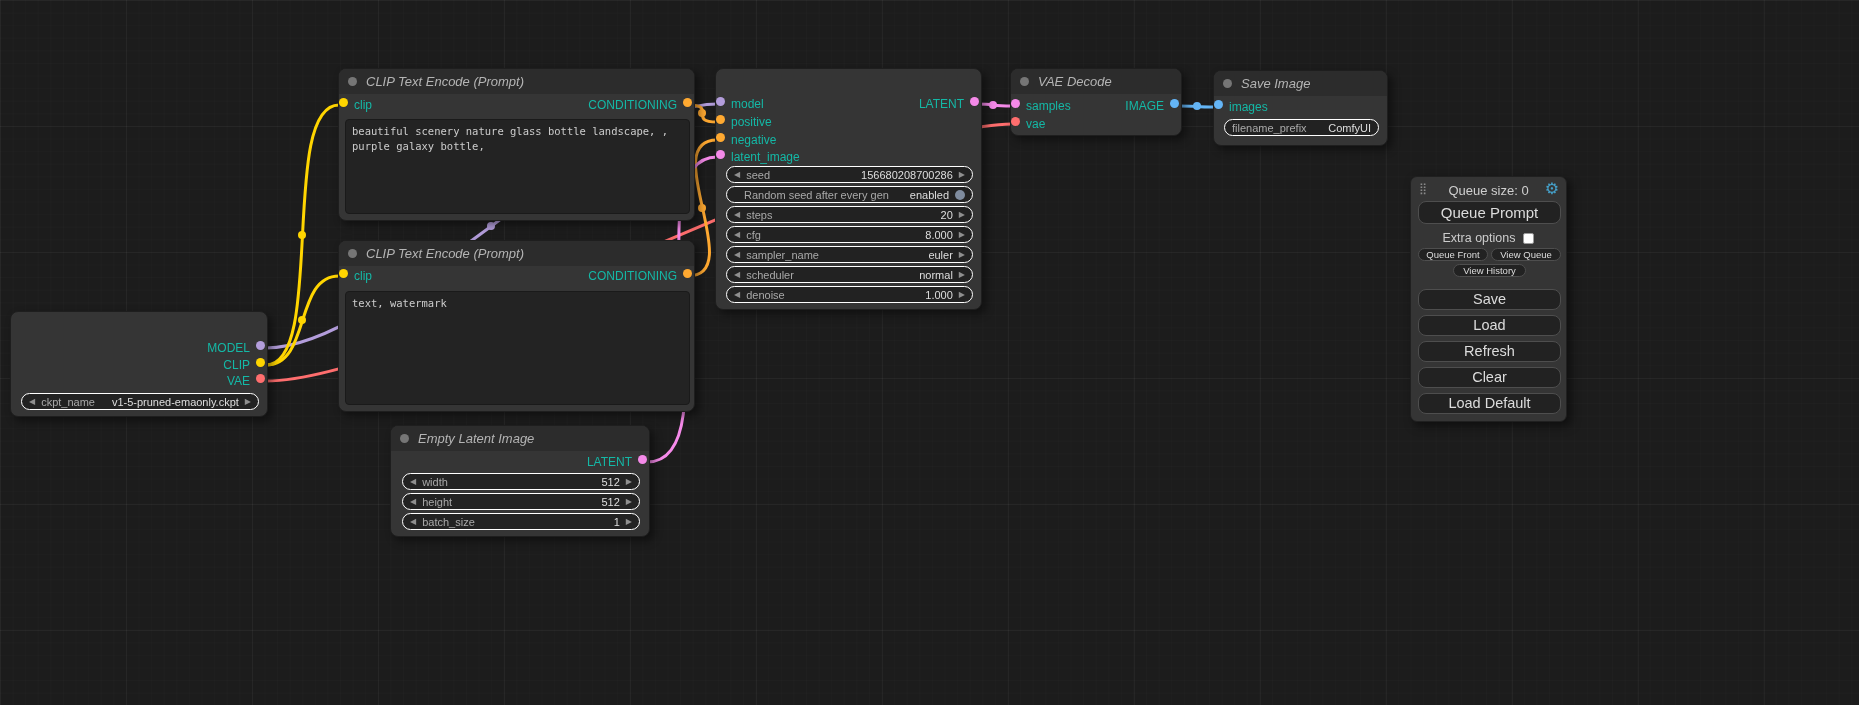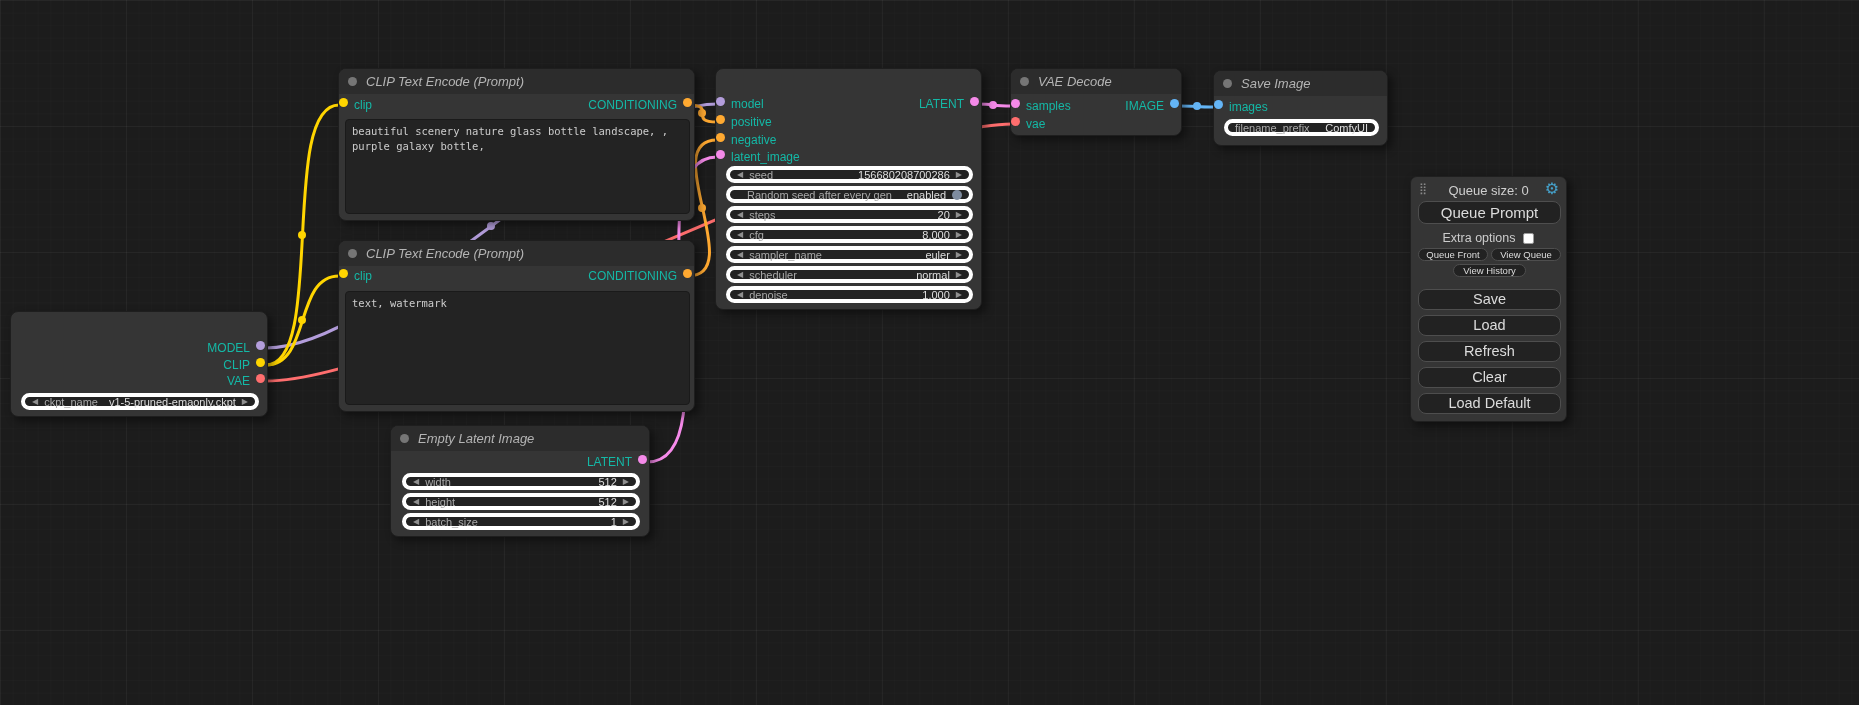--- a/index.html
+++ b/index.html
@@ -28,21 +28,21 @@
   }
   .collapse-dot{width:9px;height:9px;border-radius:50%;background:#767676;margin-right:9px;flex:none}
   .node-title{white-space:nowrap}
 
   .slot{position:absolute;height:16px;display:flex;align-items:flex-start;gap:6px;font-size:12px;color:#14b8a6;white-space:nowrap}
   .slot.in{left:0}
   .slot.out{right:2px;flex-direction:row-reverse}
   .dot{width:9px;height:9px;border-radius:50%;flex:none}
 
   .widget{
-    position:absolute;height:17px;background:#222;border:4px solid #ffffff;border-radius:9px;
+    position:absolute;height:17px;background:#222;border:1px solid #ffffff;border-radius:9px;
     display:flex;align-items:center;gap:6px;padding:0 7px;font-size:11px;color:#b9b9b9;white-space:nowrap;
   }
   .widget .arrow{color:#8f8f8f;font-size:8px;flex:none}
   .widget .wlabel{color:#a9a9a9;flex:1;overflow:hidden;text-overflow:ellipsis}
   .widget .wvalue{color:#dedede;text-align:right}
   .widget.toggle{padding-left:17px}
   .toggle-dot{width:10px;height:10px;border-radius:50%;flex:none}
 
   .prompt-text{
     position:absolute;background:#232323;border:1px solid #1a1a1a;border-radius:4px;

